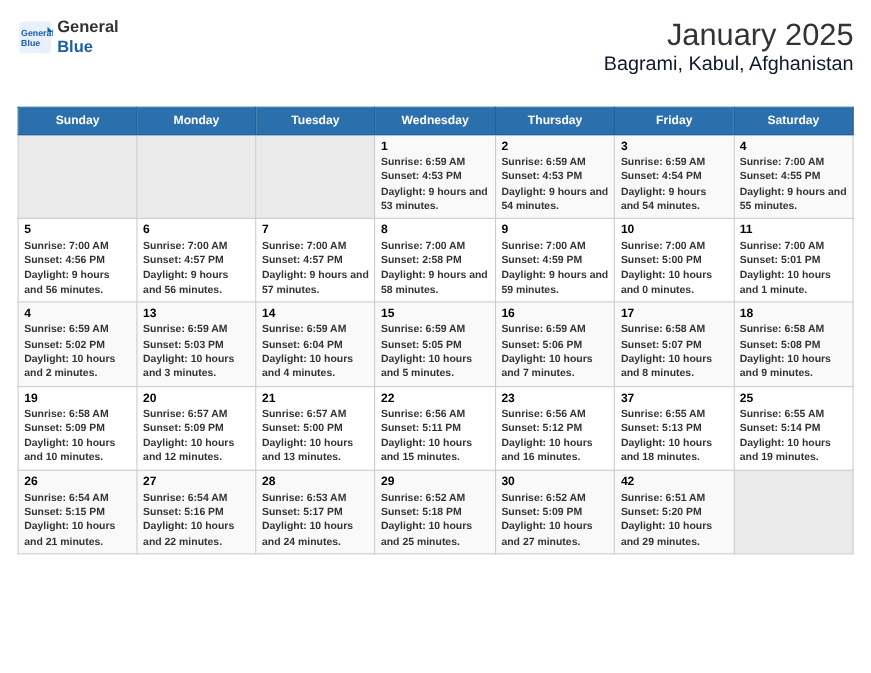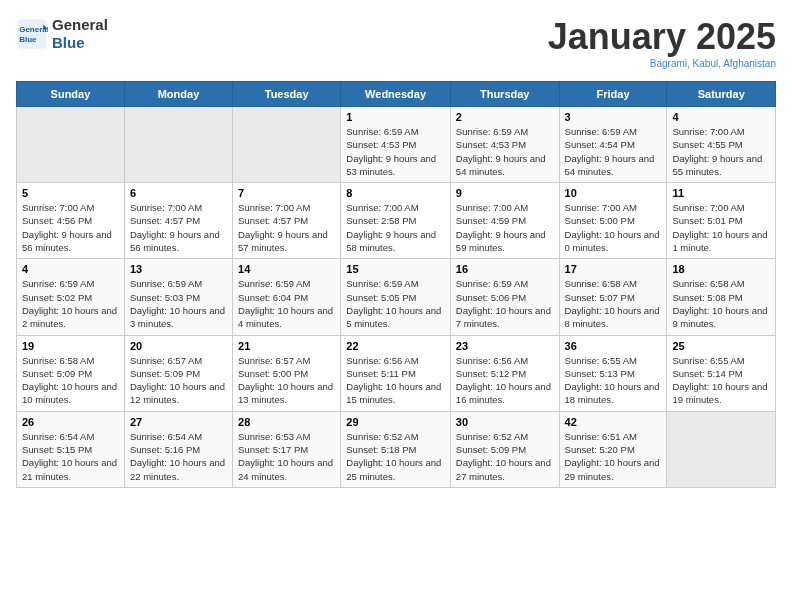--- a/index.html
+++ b/index.html
@@ -7,42 +7,42 @@
       font-family: Arial, sans-serif;
       background: #fff;
       width: 792px;
       min-height: 612px;
       padding: 16px;
     }
     .header {
       display: flex;
       justify-content: space-between;
       align-items: flex-start;
-      margin-bottom: 12px;
+      margin-bottom: 28px;
     }
     .logo {
       display: flex;
       align-items: center;
       gap: 4px;
     }
     .logo-icon {
       width: 32px;
       height: 32px;
     }
     .title-block {
       text-align: right;
     }
     .calendar-title {
-      font-size: 36px;
-      font-weight: bold;
+      font-size: 28px;
+      font-weight: normal;
       color: #333;
     }
     .calendar-subtitle {
-      font-size: 10px;
-      color: #3b82f6;
+      font-size: 18px;
+      color: #0f172a;
     }
     table {
       width: 100%;
       border-collapse: collapse;
       font-size: 10px;
     }
     thead th {
       background-color: #2c6fad;
       color: #fff;
       text-align: center;
@@ -65,20 +65,21 @@
     .day-number {
       font-weight: bold;
       font-size: 11px;
       margin-bottom: 2px;
       display: block;
     }
     .day-info {
       font-size: 9.5px;
       color: #333;
       line-height: 1.4;
+      font-weight: bold;
     }
     td.empty {
       background: #f0f0f0;
     }
     tbody tr:nth-child(odd) td.empty {
       background: #eaeaea;
     }
   </style>
 </head>
 <body>
@@ -257,21 +258,21 @@
 Sunset: 5:11 PM
 Daylight: 10 hours and 15 minutes.</div>
         </td>
         <td>
           <span class="day-number">23</span>
           <div class="day-info">Sunrise: 6:56 AM
 Sunset: 5:12 PM
 Daylight: 10 hours and 16 minutes.</div>
         </td>
         <td>
-          <span class="day-number">36</span>
+          <span class="day-number">37</span>
           <div class="day-info">Sunrise: 6:55 AM
 Sunset: 5:13 PM
 Daylight: 10 hours and 18 minutes.</div>
         </td>
         <td>
           <span class="day-number">25</span>
           <div class="day-info">Sunrise: 6:55 AM
 Sunset: 5:14 PM
 Daylight: 10 hours and 19 minutes.</div>
         </td>

